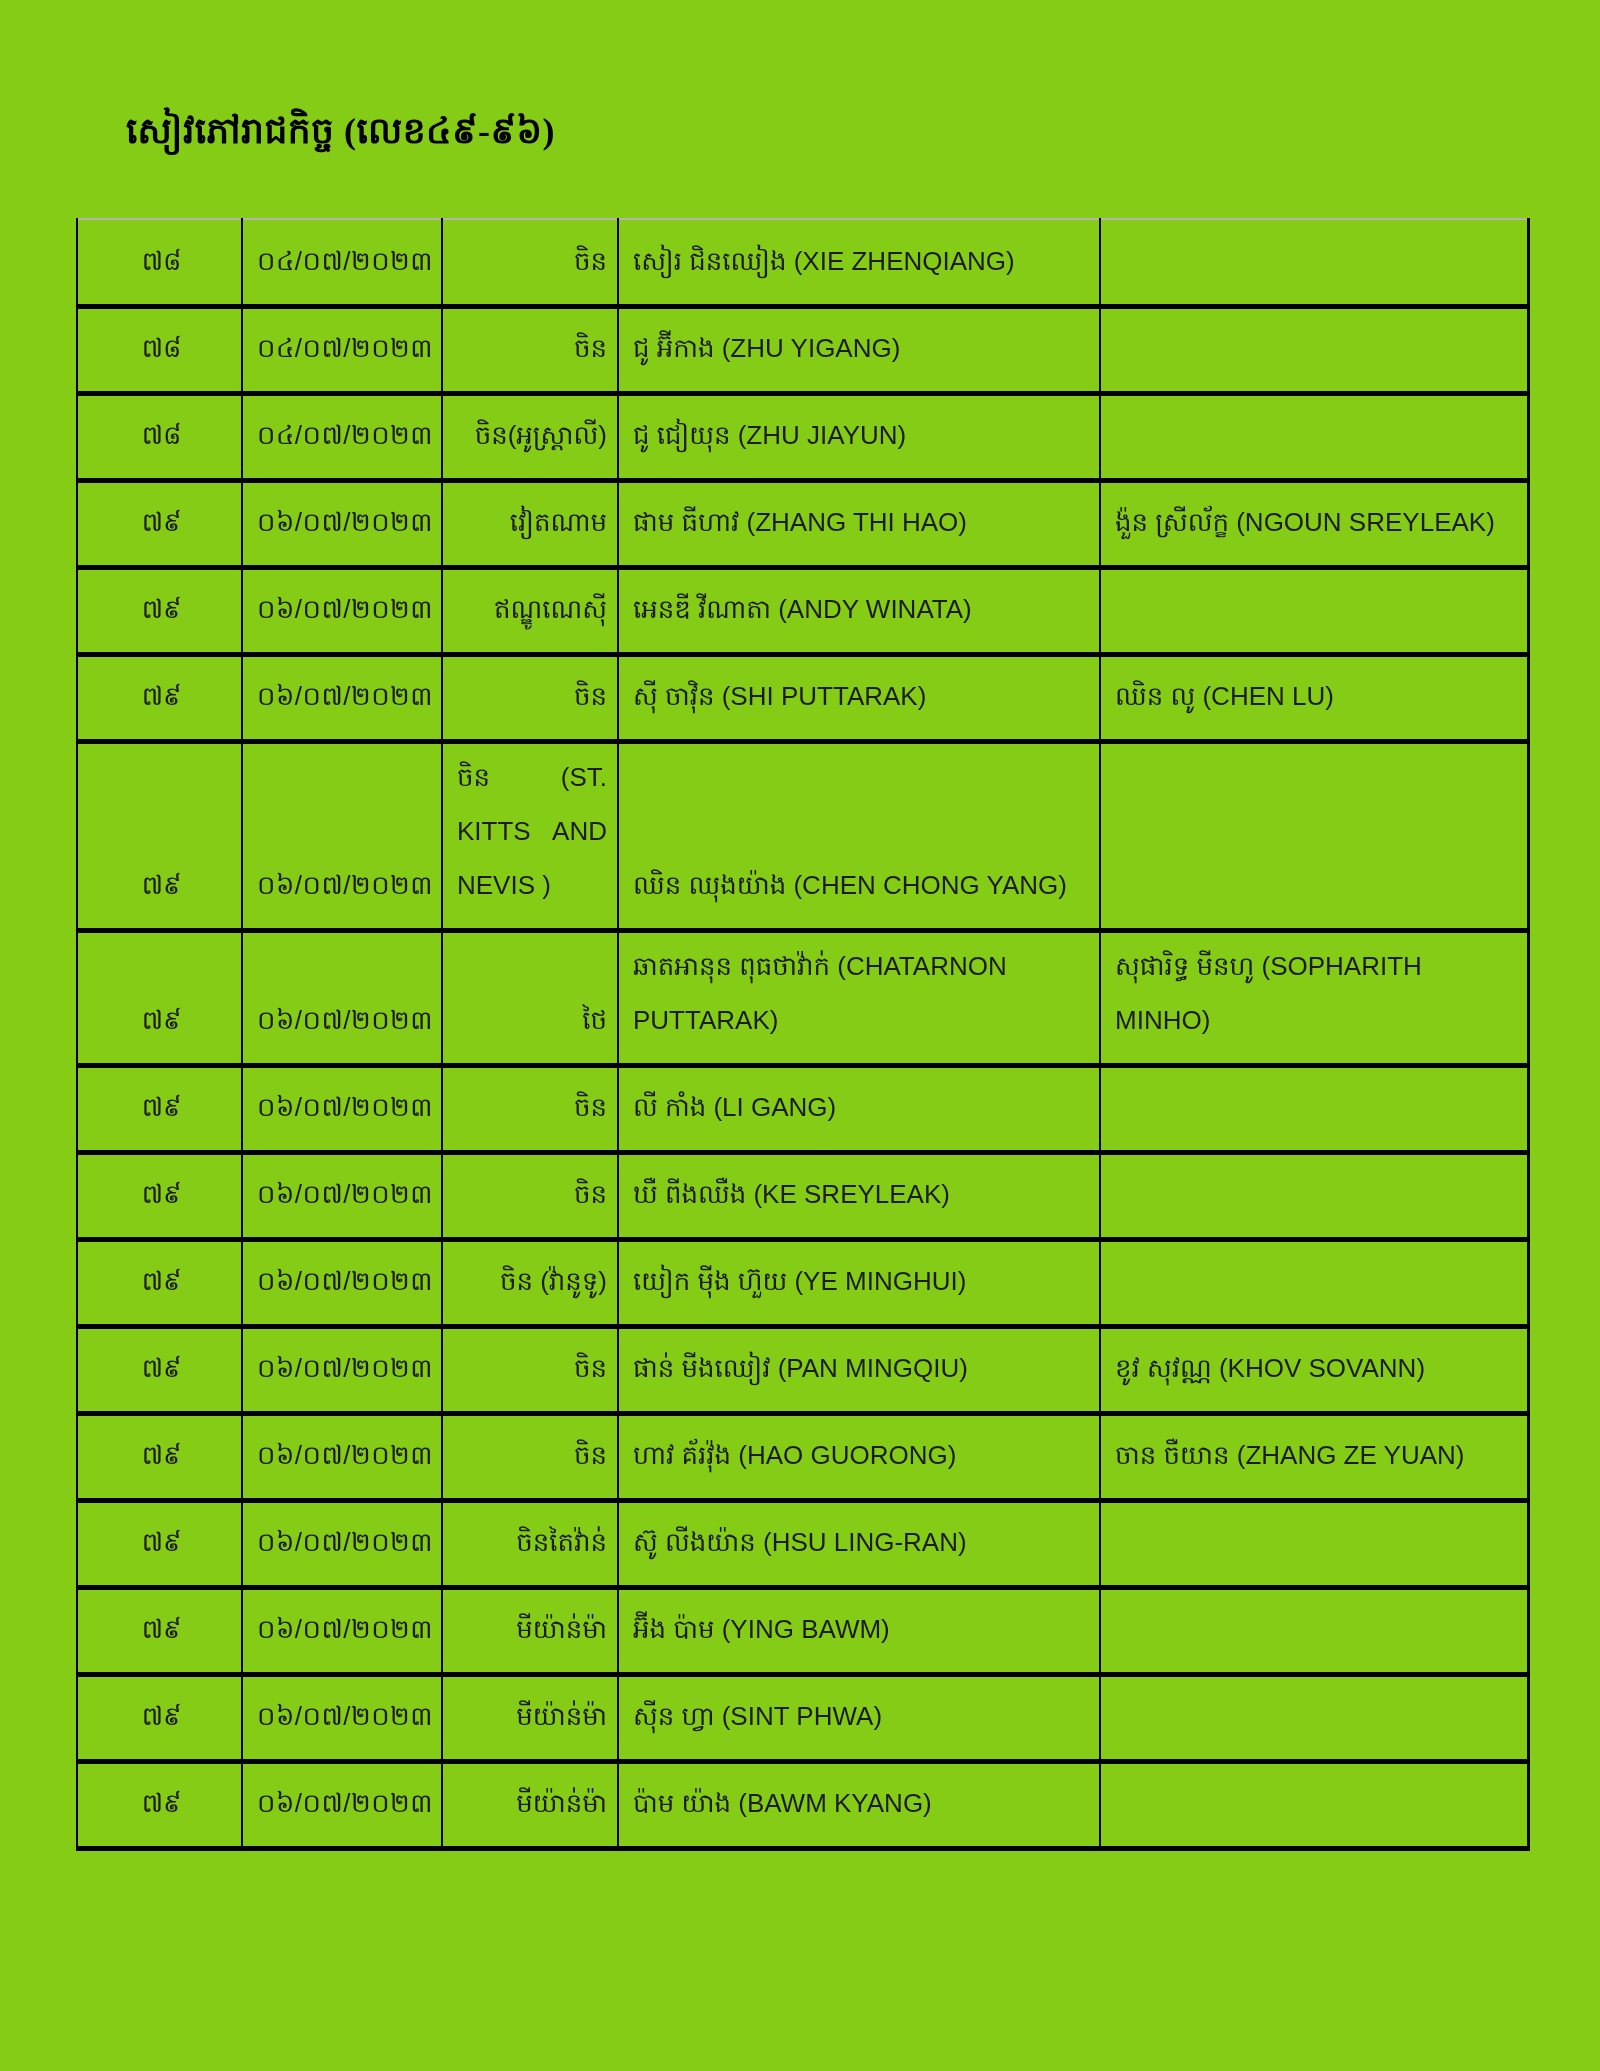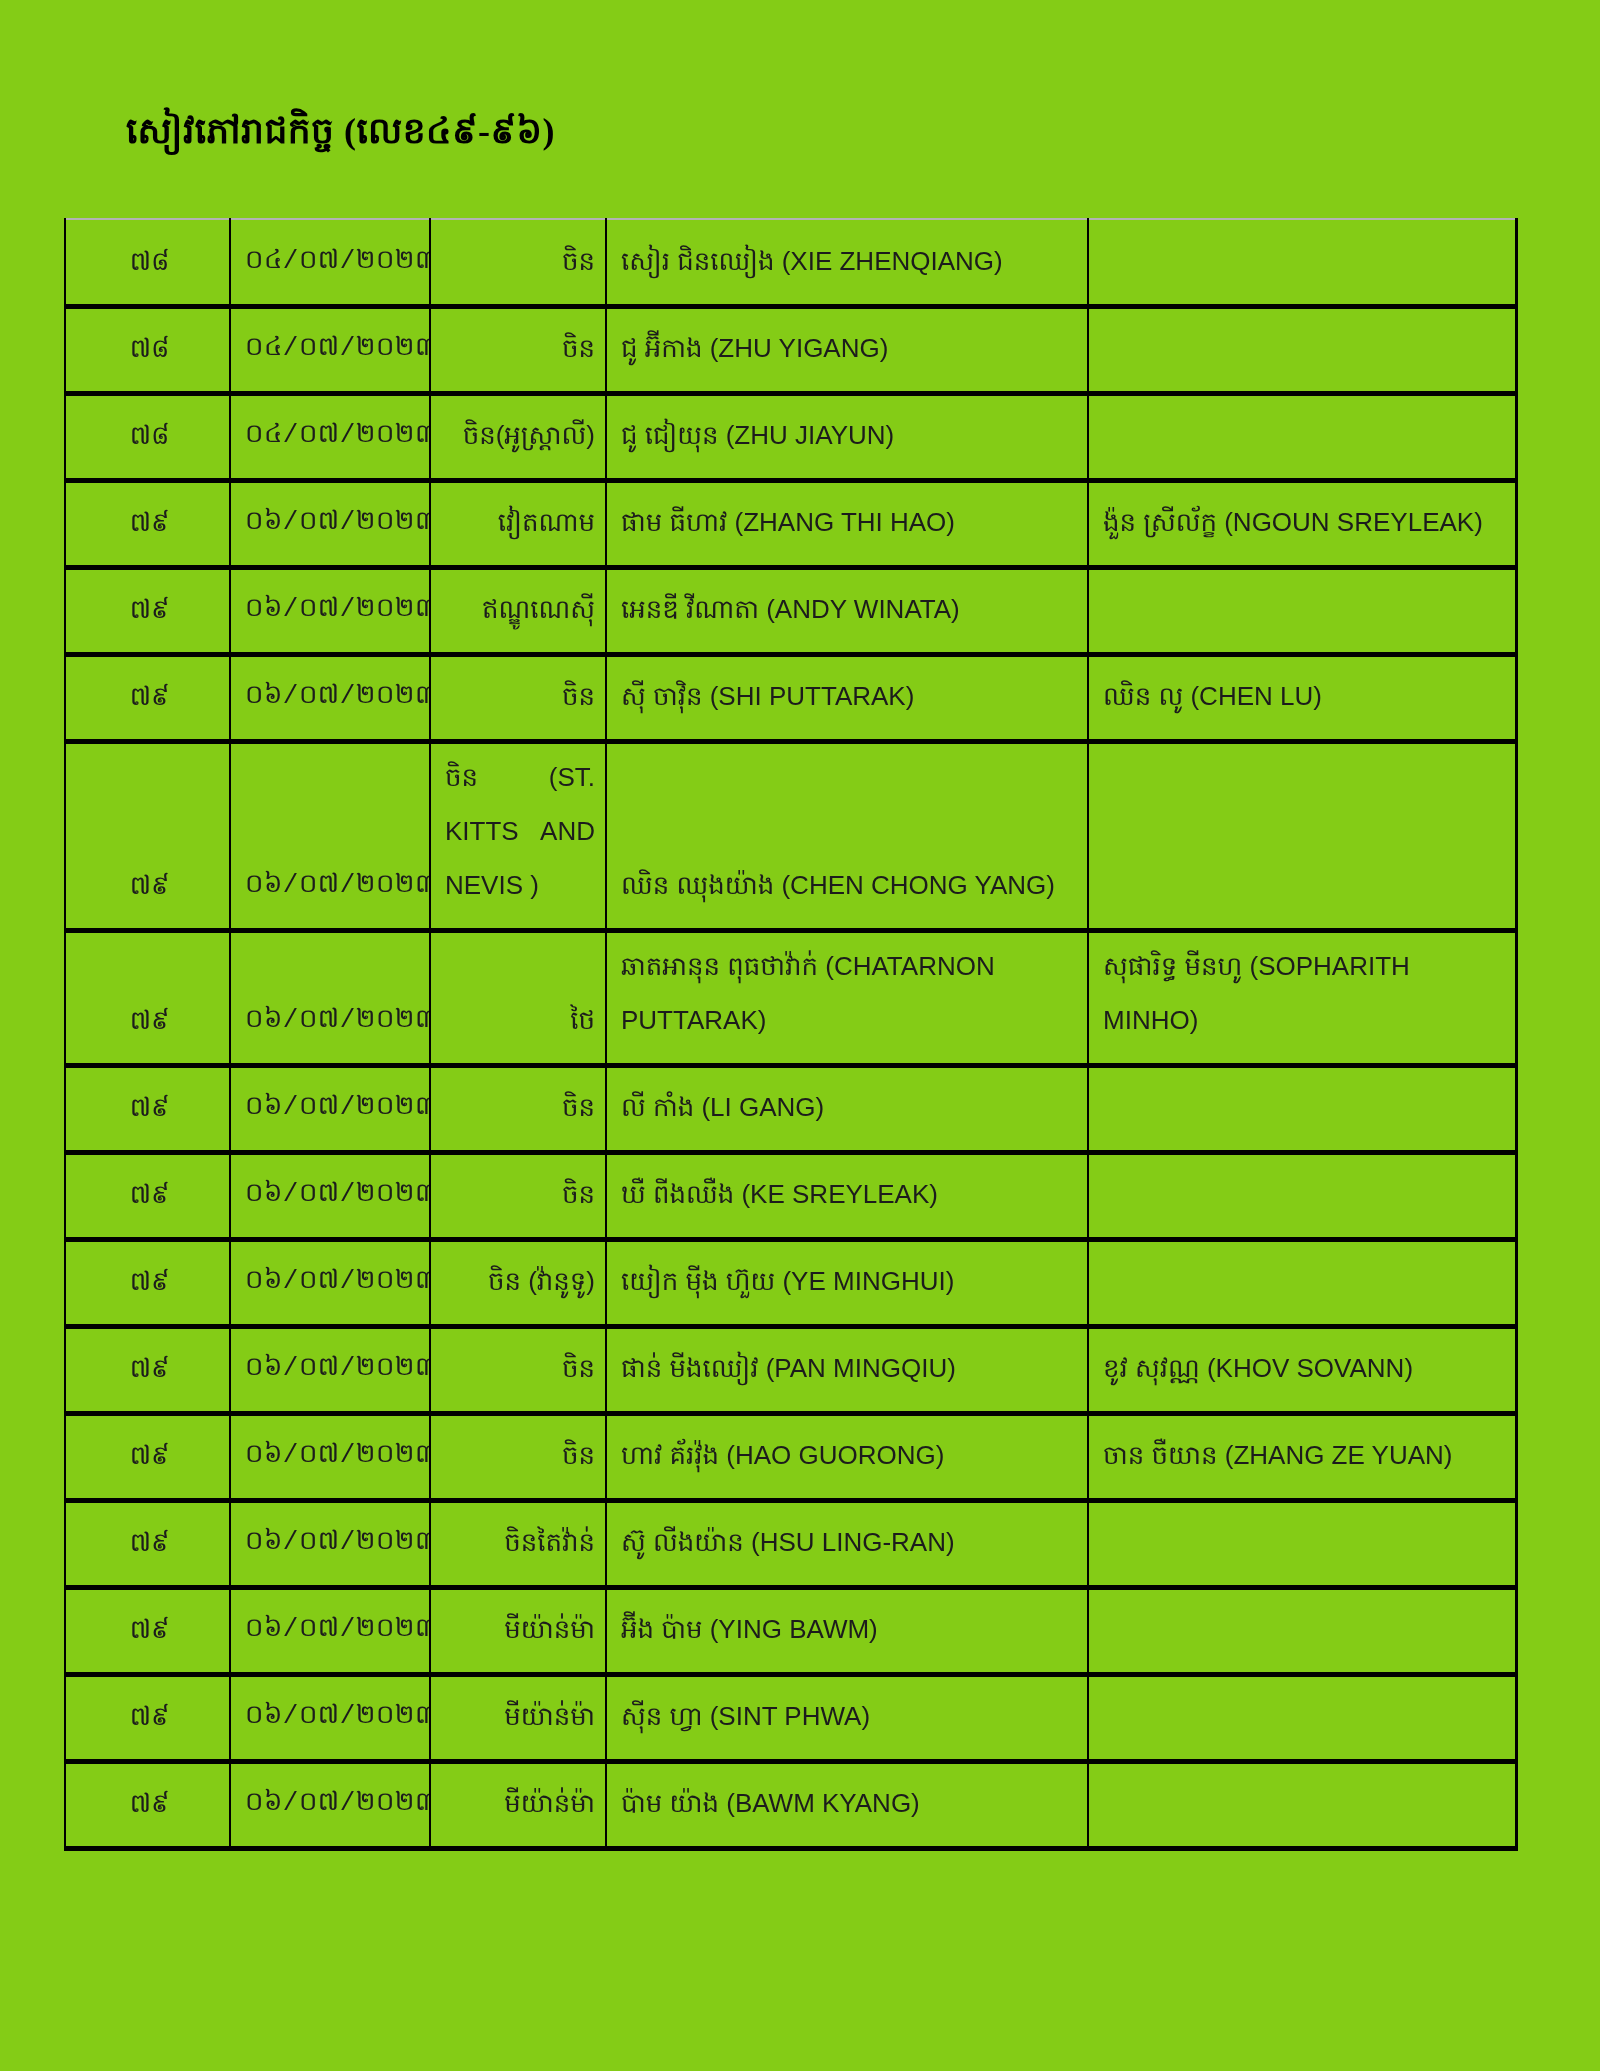--- a/index.html
+++ b/index.html
@@ -23,21 +23,21 @@
     left: 126px;
     top: 108px;
     font-size: 36px;
     font-weight: bold;
     color: #000000;
     letter-spacing: 0.5px;
     font-family: "Liberation Serif", "DejaVu Serif", serif;
   }
   table.gazette {
     position: absolute;
-    left: 64px;
+    left: 76px;
     top: 218px;
     width: 1451px;
     border-collapse: collapse;
     table-layout: fixed;
     border-top: 2px solid #b3b3b3;
     border-bottom: 5px solid #000;
     border-left: 2px solid #000;
     border-right: 3px solid #000;
     font-size: 26px;
   }
@@ -57,21 +57,20 @@
   }
   td.c-no {
     text-align: center;
     padding-left: 4px;
     padding-right: 4px;
   }
   td.c-date {
     padding-left: 14px;
     letter-spacing: 0.5px;
     white-space: nowrap;
-    font-family: Liberation Mono, monospace;
   }
   td.c-nat { padding-left: 10px; text-align: right; }
   td.c-name { padding-left: 12px; margin-top: 8px; }
   td.c-name2 { padding-left: 12px; }
   tr.row-tall td { height: 172px; }
   tr.row-medium td { height: 133px; }
   tr.row-tall td.c-nat {
     text-align: justify;
     text-align-last: left;
   }

